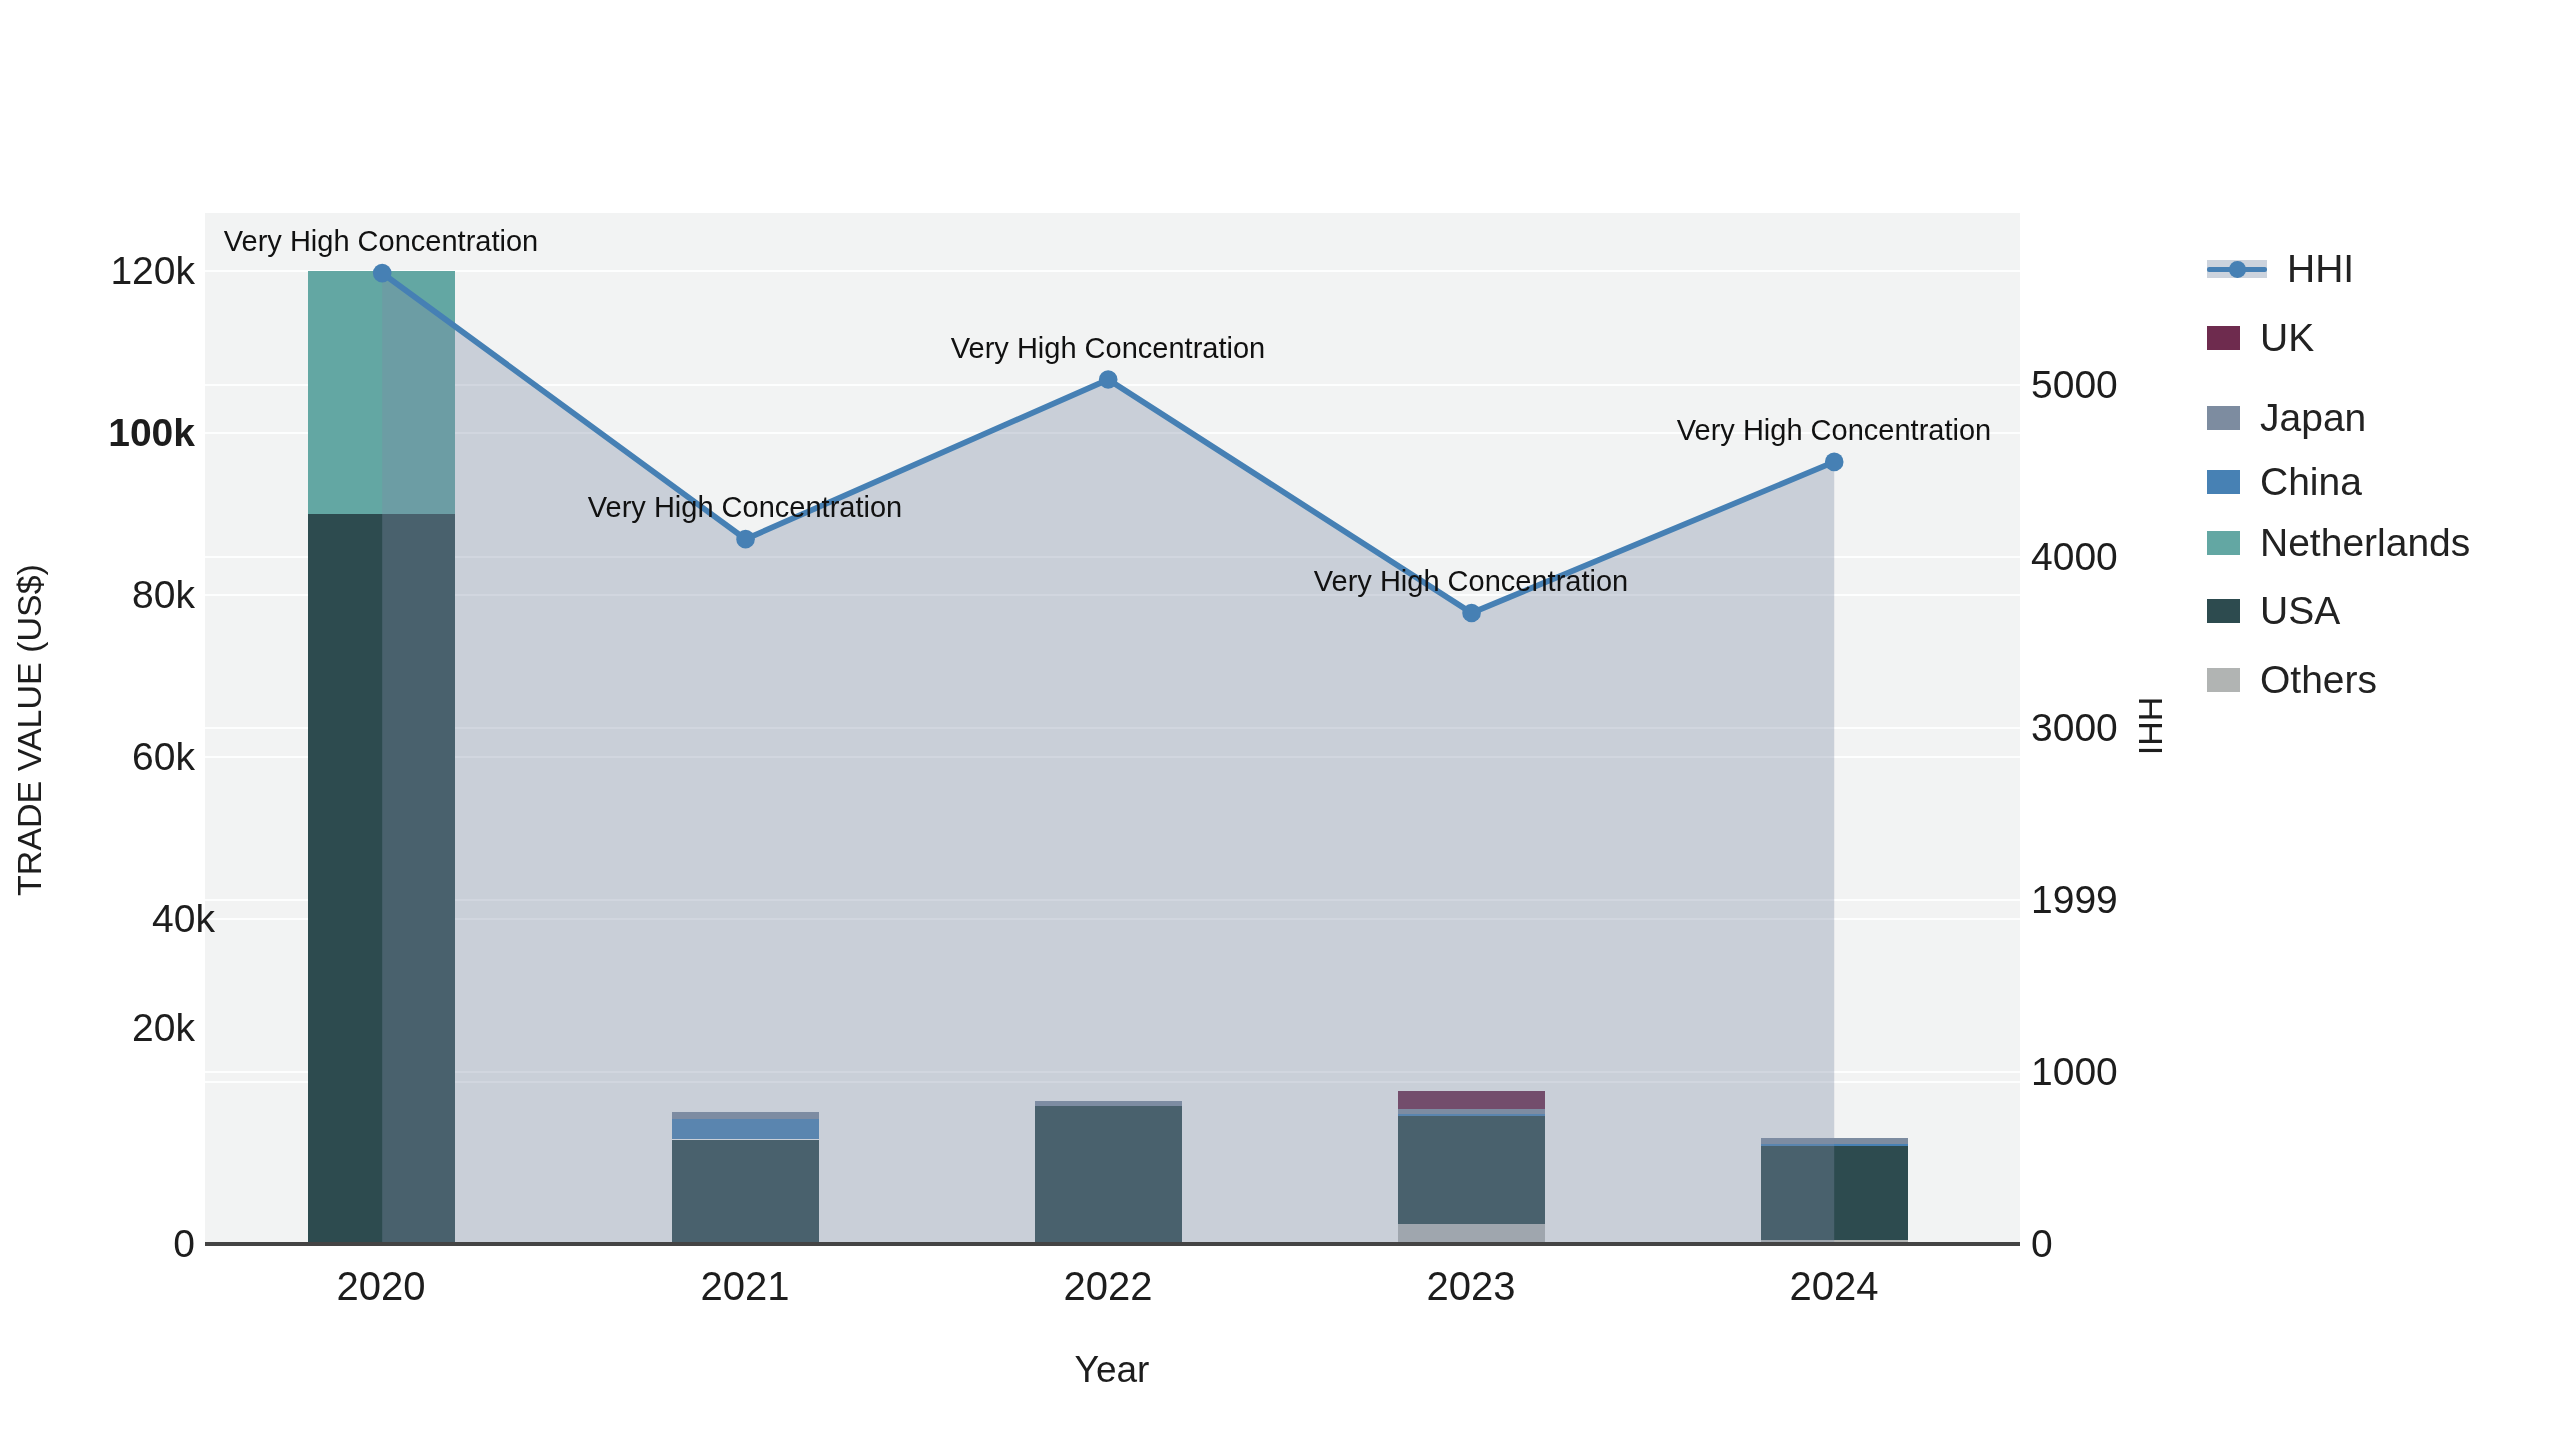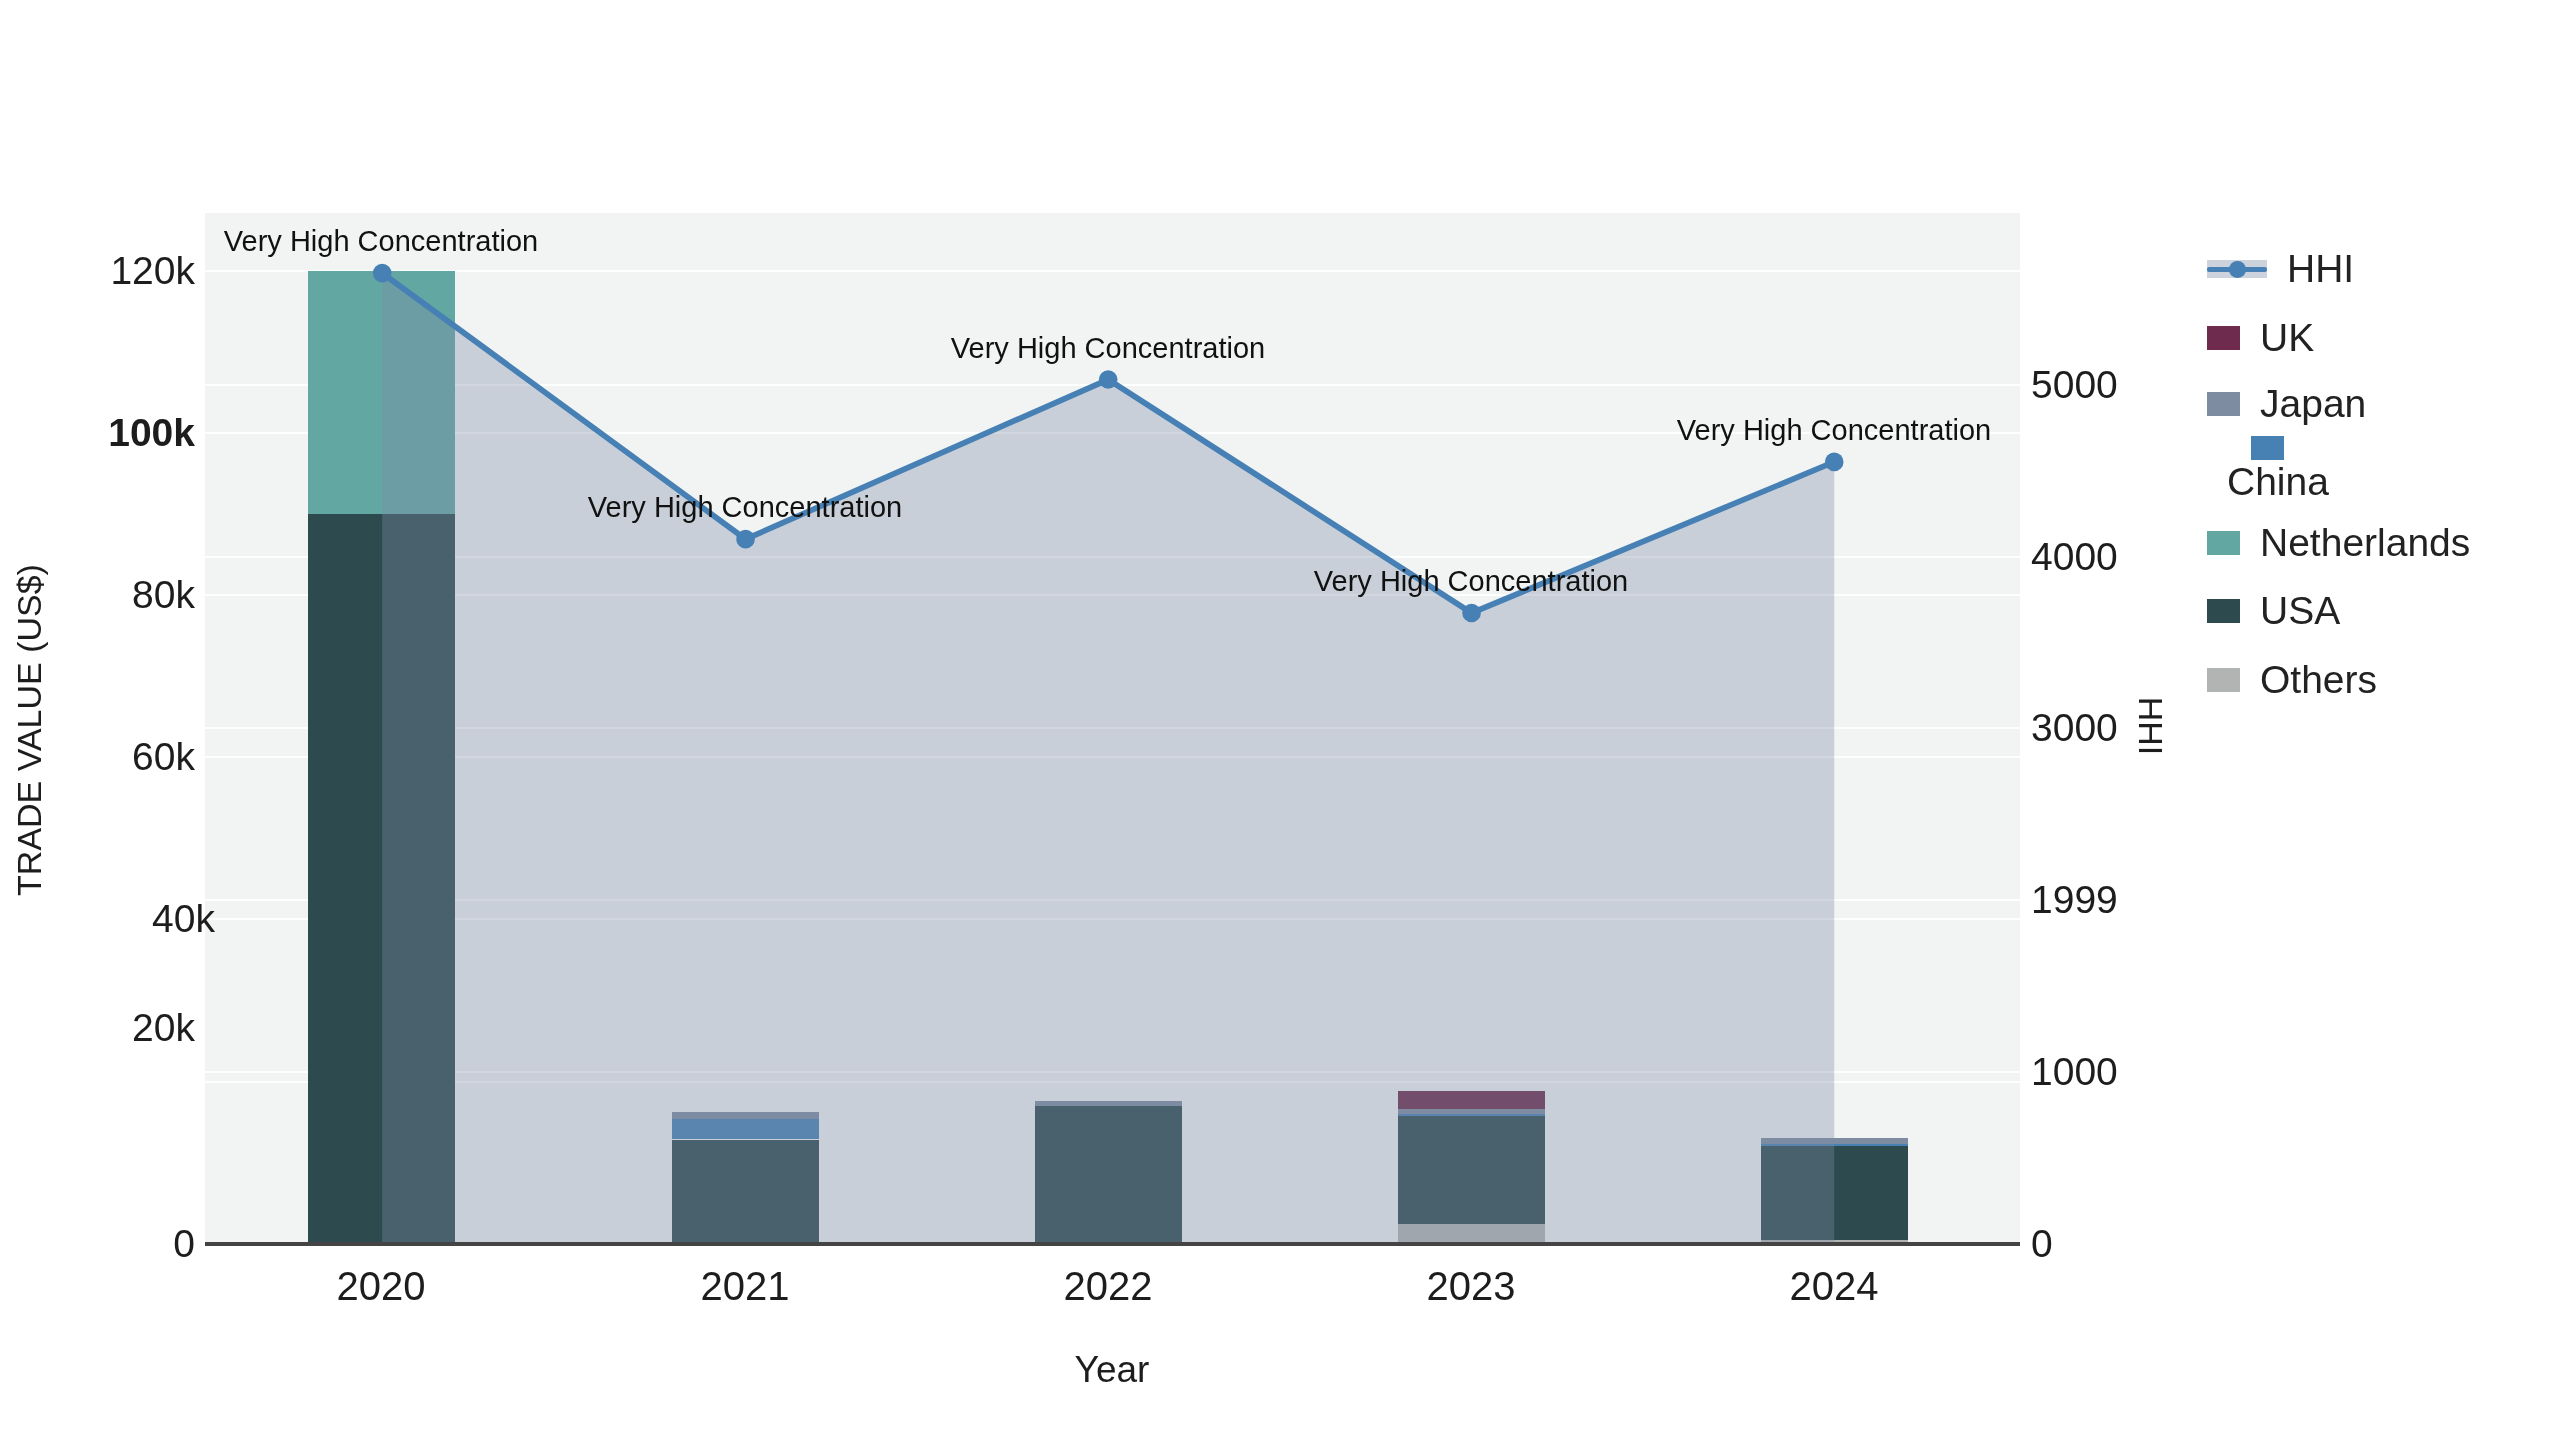--- a/index.html
+++ b/index.html
@@ -89,25 +89,25 @@
           <div class="band"></div>
           <div class="line"></div>
           <div class="dot"></div>
         </div>
         <div class="legend-label">HHI</div>
       </div>
       <div class="legend-item" style="left: 2207px; top: 316px;">
         <div class="legend-swatch" style="background: rgb(110, 43, 78);"></div>
         <div class="legend-label">UK</div>
       </div>
-      <div class="legend-item" style="left: 2207px; top: 382px;">
+      <div class="legend-item" style="left: 2207px; top: 396px;">
         <div class="legend-swatch" style="background: rgb(125, 140, 160);"></div>
         <div class="legend-label">Japan</div>
       </div>
-      <div class="legend-item" style="left: 2207px; top: 436px; flex-direction: column;">
+      <div class="legend-item" style="left: 2207px; top: 460px;">
         <div class="legend-swatch" style="background: rgb(71, 129, 180);"></div>
         <div class="legend-label">China</div>
       </div>
       <div class="legend-item" style="left: 2207px; top: 521px;">
         <div class="legend-swatch" style="background: rgb(99, 167, 163);"></div>
         <div class="legend-label">Netherlands</div>
       </div>
       <div class="legend-item" style="left: 2207px; top: 589px;">
         <div class="legend-swatch" style="background: rgb(45, 75, 79);"></div>
         <div class="legend-label">USA</div>

